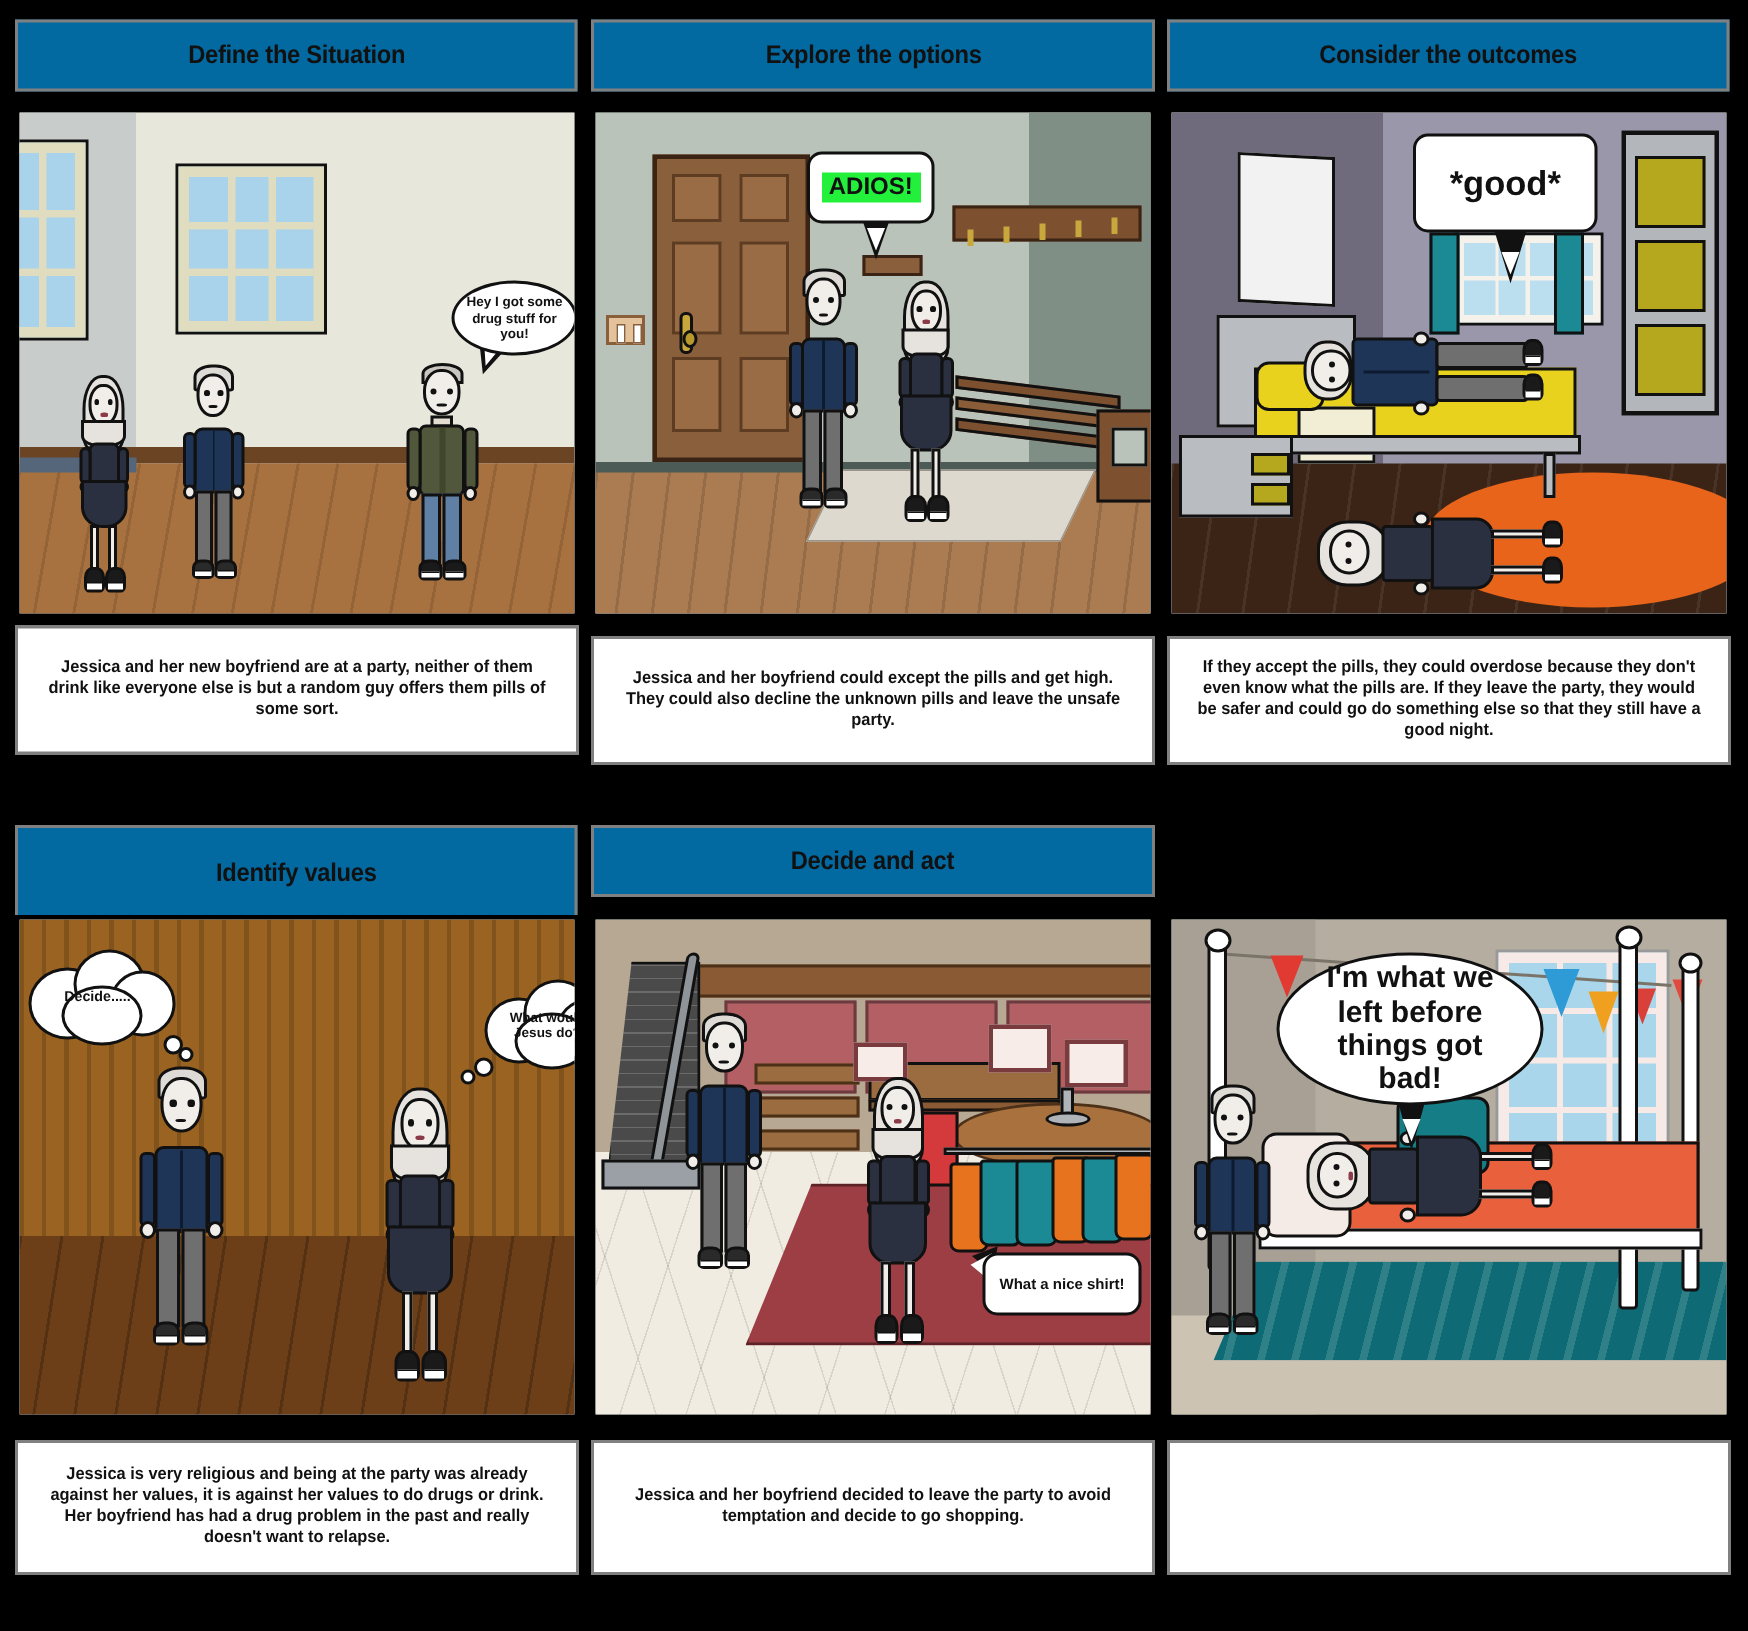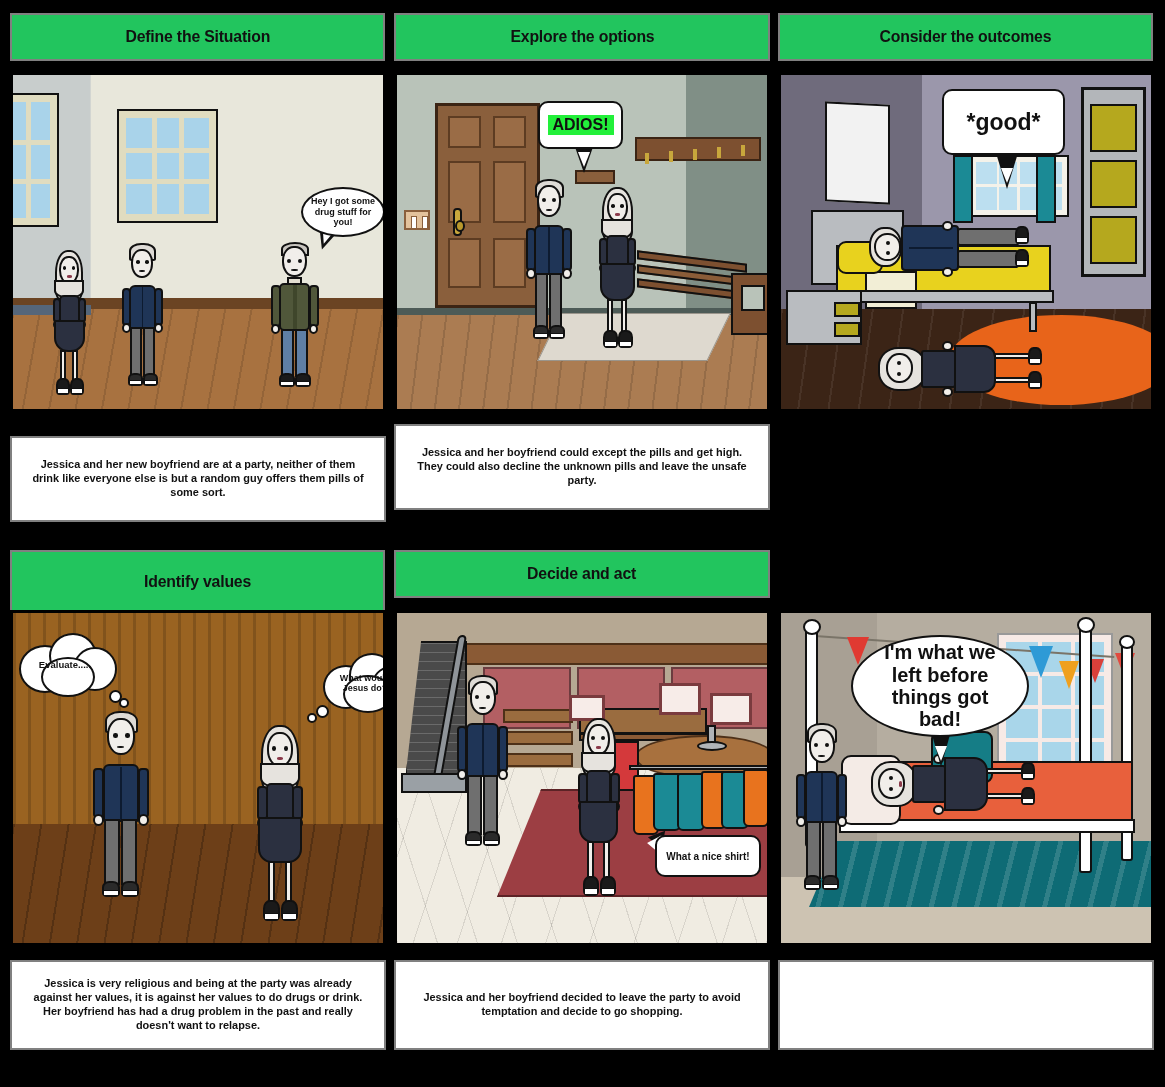--- a/index.html
+++ b/index.html
@@ -9,21 +9,21 @@
     overflow:hidden;
   }
   .board{
     position:relative;width:1165px;height:1087px;background:#000;
     box-sizing:border-box;
   }
 
   
   .title-box{
     position:absolute;left:0;top:0;
-    background:#22c55e;
+    background:#0369a1;
     border:2px solid #808080;
     display:flex;align-items:center;justify-content:center;
     box-sizing:border-box;
   }
   .title-text{
     font-weight:bold;font-size:17px;color:#111;
     letter-spacing:-0.2px;
     text-align:center;
     transform:scaleX(.93);
   }
@@ -440,25 +440,28 @@
         <div class="c-shoe" style="left:150px;top:24px;width:14px;height:18px;"></div>
       </div>
 
       <div class="bub bub-rect" style="left:161px;top:14px;width:123px;height:66px;font-size:23px;">
         <span>*good*</span>
       </div>
       <div class="bub-tail" style="left:215px;top:78px;border-top-width:36px;border-left-width:11px;border-right-width:11px;"></div>
     </div>
   </div>
 
-  <div class="caption-box" style="left:10px;top:436px;width:376px;height:86px;">
+  <div class="caption-box" style="left:10px;top:417px;width:376px;height:86px;">
     <div class="caption-text">Jessica and her new boyfriend are at a party, neither of them drink like everyone else is but a random guy offers them pills of some sort.</div>
   </div>
   <div class="caption-box" style="left:394px;top:424px;width:376px;height:86px;">
     <div class="caption-text">Jessica and her boyfriend could except the pills and get high. They could also decline the unknown pills and leave the unsafe party.</div>
+  </div>
+  <div class="caption-box" style="left:778px;top:424px;width:376px;height:86px;">
+    <div class="caption-text">If they accept the pills, they could overdose because they don't even know what the pills are. If they leave the party, they would be safer and could go do something else so that they still have a good night.</div>
   </div>
 
   <div class="title-box" style="left:10px;top:550px;width:375px;height:64px;">
     <div class="title-text">Identify values</div>
   </div>
   <div class="title-box" style="left:394px;top:550px;width:376px;height:48px;">
     <div class="title-text">Decide and act</div>
   </div>
 
   <div class="panel" style="left:10px;top:610px;width:376px;height:336px;">
@@ -501,21 +504,21 @@
         <div class="c-leg" style="left:34px;top:136px;width:7px;height:44px;background:#f1eeea;"></div>
         <div class="c-shoe" style="left:12px;top:175px;width:17px;height:21px;"></div>
         <div class="c-shoe" style="left:30px;top:175px;width:17px;height:21px;"></div>
       </div>
 
       <div class="cloud" style="left:2px;top:18px;width:100px;height:66px;">
         <div class="lobe" style="left:4px;top:14px;width:48px;height:44px;"></div>
         <div class="lobe" style="left:34px;top:2px;width:44px;height:42px;"></div>
         <div class="lobe" style="left:58px;top:16px;width:40px;height:40px;"></div>
         <div class="lobe" style="left:26px;top:26px;width:50px;height:36px;"></div>
-        <div class="cloud-text" style="font-size:9.5px;">Evaluate.....</div>
+        <div class="cloud-text" style="font-size:9.5px;">Decide.....</div>
       </div>
       <div class="dot" style="left:96px;top:77px;width:9px;height:9px;"></div>
       <div class="dot" style="left:106px;top:85px;width:6px;height:6px;"></div>
 
       <div class="cloud" style="left:308px;top:40px;width:88px;height:60px;">
         <div class="lobe" style="left:2px;top:12px;width:42px;height:40px;"></div>
         <div class="lobe" style="left:28px;top:0;width:42px;height:40px;"></div>
         <div class="lobe" style="left:50px;top:13px;width:36px;height:38px;"></div>
         <div class="lobe" style="left:22px;top:22px;width:46px;height:34px;"></div>
         <div class="cloud-text" style="font-size:9px;line-height:1.15;padding:0 14px;">What would Jesus do?</div>

